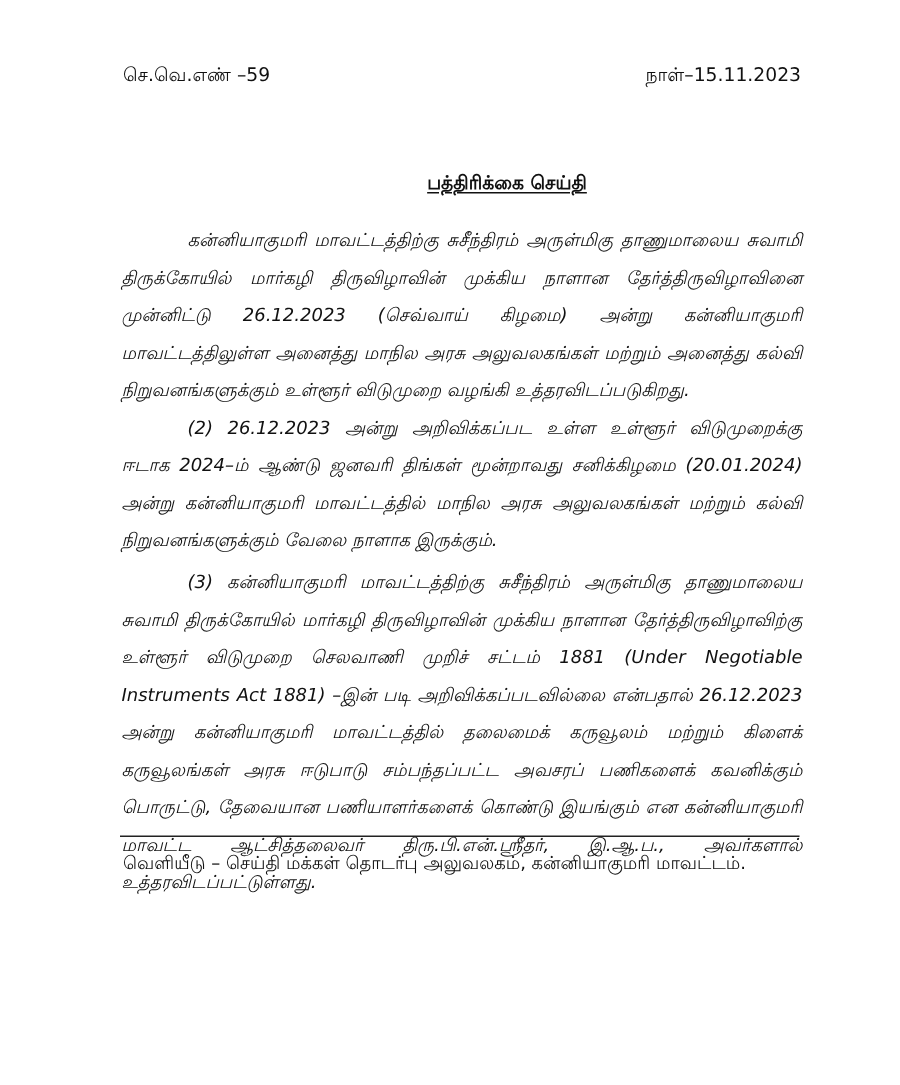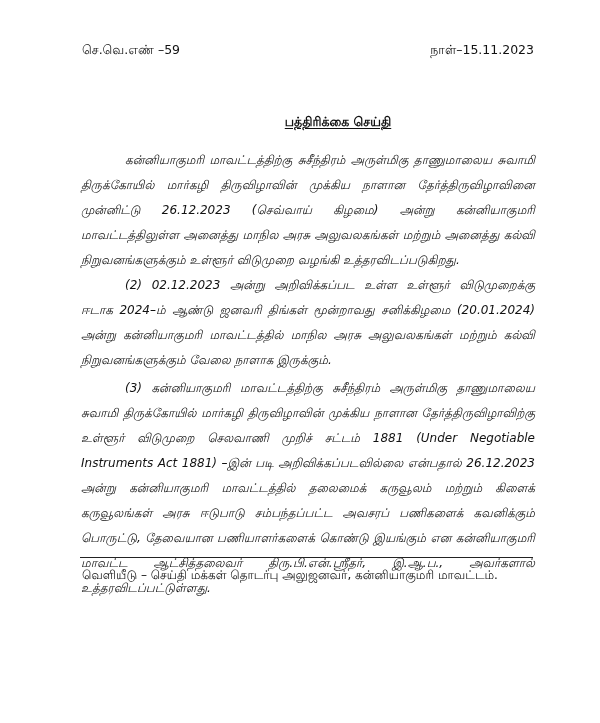--- a/index.html
+++ b/index.html
@@ -25,19 +25,19 @@
   <div class="header-row">
     <span class="ref-no">செ.வெ.எண் –59</span>
     <span class="date">நாள்–15.11.2023</span>
   </div>
 
   <div class="title">
     <span>பத்திரிக்கை செய்தி</span>
   </div>
 
   <p class="body para" id="para1">கன்னியாகுமரி மாவட்டத்திற்கு சுசீந்திரம் அருள்மிகு தாணுமாலைய சுவாமி திருக்கோயில் மார்கழி திருவிழாவின் முக்கிய நாளான தேர்த்திருவிழாவினை முன்னிட்டு 26.12.2023 (செவ்வாய் கிழமை) அன்று கன்னியாகுமரி மாவட்டத்திலுள்ள அனைத்து மாநில அரசு அலுவலகங்கள் மற்றும் அனைத்து கல்வி நிறுவனங்களுக்கும் உள்ளூர் விடுமுறை வழங்கி உத்தரவிடப்படுகிறது.</p>
-  <p class="body para" id="para2">(2)  02.12.2023 அன்று அறிவிக்கப்பட உள்ள உள்ளூர் விடுமுறைக்கு ஈடாக 2024–ம் ஆண்டு ஜனவரி திங்கள் மூன்றாவது சனிக்கிழமை (20.01.2024) அன்று கன்னியாகுமரி மாவட்டத்தில் மாநில அரசு அலுவலகங்கள் மற்றும் கல்வி நிறுவனங்களுக்கும் வேலை நாளாக இருக்கும்.</p>
+  <p class="body para" id="para2">(2)  26.12.2023 அன்று அறிவிக்கப்பட உள்ள உள்ளூர் விடுமுறைக்கு ஈடாக 2024–ம் ஆண்டு ஜனவரி திங்கள் மூன்றாவது சனிக்கிழமை (20.01.2024) அன்று கன்னியாகுமரி மாவட்டத்தில் மாநில அரசு அலுவலகங்கள் மற்றும் கல்வி நிறுவனங்களுக்கும் வேலை நாளாக இருக்கும்.</p>
   <p class="body para" id="para3">(3)  கன்னியாகுமரி மாவட்டத்திற்கு சுசீந்திரம் அருள்மிகு தாணுமாலைய சுவாமி திருக்கோயில் மார்கழி திருவிழாவின் முக்கிய நாளான தேர்த்திருவிழாவிற்கு உள்ளூர் விடுமுறை செலவாணி முறிச் சட்டம் 1881 (Under Negotiable Instruments Act 1881) –இன் படி அறிவிக்கப்படவில்லை என்பதால் 26.12.2023 அன்று கன்னியாகுமரி மாவட்டத்தில் தலைமைக் கருவூலம் மற்றும் கிளைக் கருவூலங்கள் அரசு ஈடுபாடு சம்பந்தப்பட்ட அவசரப் பணிகளைக் கவனிக்கும் பொருட்டு, தேவையான பணியாளர்களைக் கொண்டு இயங்கும் என கன்னியாகுமரி மாவட்ட ஆட்சித்தலைவர் திரு.பி.என்.ஸ்ரீதர், இ.ஆ.ப., அவர்களால் உத்தரவிடப்பட்டுள்ளது.</p>
 
   <div class="divider"></div>
 
-  <div class="footer">வெளியீடு – செய்தி மக்கள் தொடர்பு அலுஜனவர், கன்னியாகுமரி மாவட்டம்.</div>
+  <div class="footer">வெளியீடு – செய்தி மக்கள் தொடர்பு அலுவலகம், கன்னியாகுமரி மாவட்டம்.</div>
 </div>
 
 </body></html>

